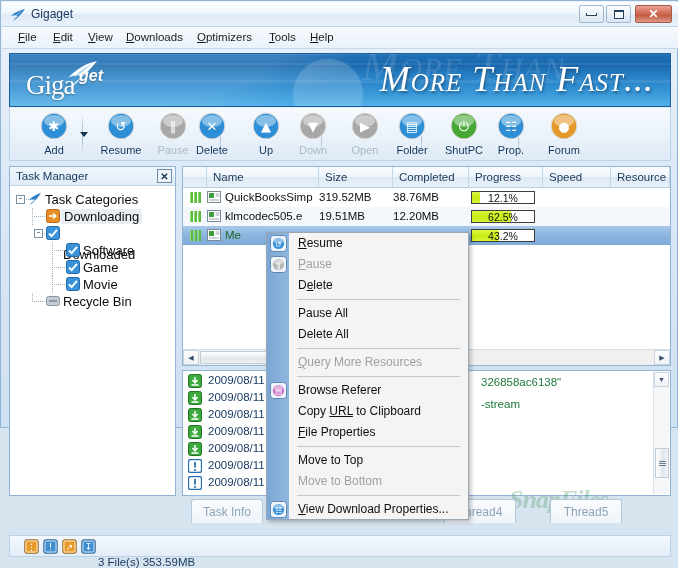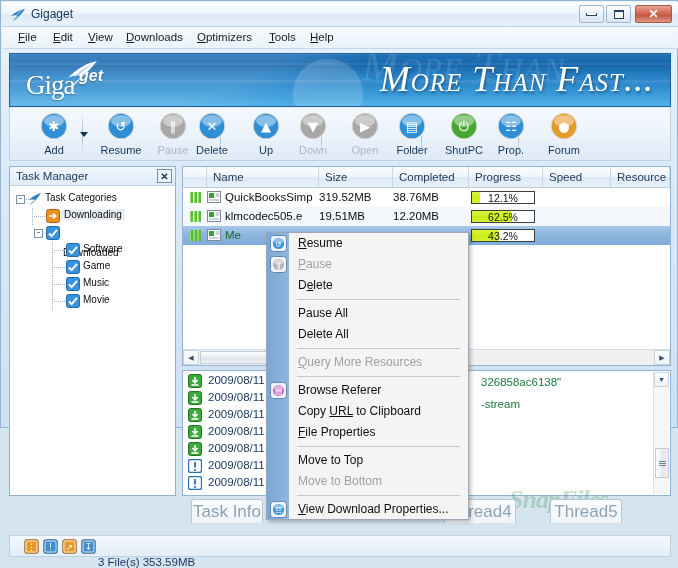--- a/index.html
+++ b/index.html
@@ -165,21 +165,21 @@
   #sidebar-close {
     position:absolute; right:3px; top:2px; width:15px; height:14px;
     border:1px solid #6f8ca6; background:#eef4fa;
     display:flex; align-items:center; justify-content:center;
     font-size:10px; font-weight:bold; color:#17334d;
     font-family:"Liberation Sans", sans-serif;
   }
   #tree { position:absolute; left:0; top:20px; width:165px; bottom:0; padding:4px 0 0 4px; }
   .tnode { position:relative; height:17px; white-space:nowrap; }
   .tnode .tlabel {
-    position:absolute; top:1px; font-size:10px; color:#0d0d0d;
+    position:absolute; top:1px; font-size:13px; color:#0d0d0d;
     font-family:"Liberation Sans", sans-serif;
   }
   .expander {
     position:absolute; width:9px; height:9px; top:4px;
     border:1px solid #7b93a8; background:#fdfefe;
     display:flex; align-items:center; justify-content:center;
     font-size:9px; line-height:7px; color:#20384f;
     font-family:"Liberation Mono", monospace;
   }
   .dots-h { position:absolute; top:8px; height:1px;
@@ -297,21 +297,21 @@
     letter-spacing:-1px;
   }
 
   
   .ttab {
     position:absolute; top:498px; height:24px;
     background: linear-gradient(180deg,#fafcfe 0%,#eff4f9 100%);
     border:1px solid #b4c8da; border-bottom:none;
     border-radius:3px 3px 0 0;
     display:flex; align-items:center; justify-content:center;
-    font-size:17px; color:#8fa3b5; white-space:nowrap;
+    font-size:12px; color:#8fa3b5; white-space:nowrap;
     font-family:"Liberation Sans", sans-serif;
   }
 
   
   #statusbar {
     position:absolute; left:8px; top:534px; width:662px; height:22px;
     background: linear-gradient(180deg,#f2f8fd 0%,#e4eef8 100%);
     border:1px solid #b9d2e8;
   }
   .st-ic { position:absolute; top:3px; width:15px; height:15px; }
@@ -560,30 +560,30 @@
             </svg></div>
           <div class="tlabel" style="left: 69px;">Game</div>
         </div>
         <div class="tnode">
           <div class="dots-h" style="left: 38px; width: 13px;"></div>
           <div class="dots-v" style="left: 38px; top: 0px; height: 17px;"></div>
           <div class="ticon" style="left: 52px;"><svg width="14" height="14" viewBox="0 0 14 14">
               <rect x="0.5" y="0.5" width="13" height="13" rx="2" fill="#3a93da" stroke="#1f6aa8"></rect>
               <path d="M3 7.5 L5.6 10 L11 3.8" stroke="#ffffff" stroke-width="1.9" fill="none"></path>
             </svg></div>
-          <div class="tlabel" style="left: 69px;">Music</div>
+          <div class="tlabel" style="left: 69px;">Movie</div>
         </div>
         <div class="tnode">
-          <div class="dots-h" style="left: 38px; width: 13px;"></div>
-          <div class="dots-v" style="left: 38px; top: 0px; height: 17px;"></div>
-          <div class="ticon" style="left: 52px;"><svg width="14" height="14" viewBox="0 0 14 14">
-              <rect x="0.5" y="0.5" width="13" height="13" rx="2" fill="#3a93da" stroke="#1f6aa8"></rect>
-              <path d="M3 7.5 L5.6 10 L11 3.8" stroke="#ffffff" stroke-width="1.9" fill="none"></path>
-            </svg></div>
-          <div class="tlabel" style="left: 69px;">Movie</div>
+          <div class="dots-h" style="left: 18px; width: 13px;"></div>
+          <div class="dots-v" style="left: 18px; top: 0px; height: 9px;"></div>
+          <div class="ticon" style="left: 32px;"><svg width="14" height="14" viewBox="0 0 14 14">
+              <rect x="0.5" y="2.5" width="13" height="9" rx="2" fill="#c3ccd4" stroke="#8b97a3"></rect>
+              <rect x="3" y="6" width="8" height="2" fill="#8b97a3"></rect>
+            </svg></div>
+          <div class="tlabel" style="left: 49px;">Recycle Bin</div>
         </div>
       </div>
   </div>
 
   <div id="tasklist">
     <div id="lv-header">
         <div class="lv-col" style="left: 0px; width: 24px;"></div>
         <div class="lv-col" style="left: 24px; width: 112px;">Name</div>
         <div class="lv-col" style="left: 136px; width: 74px;">Size</div>
         <div class="lv-col" style="left: 210px; width: 76px;">Completed</div>

